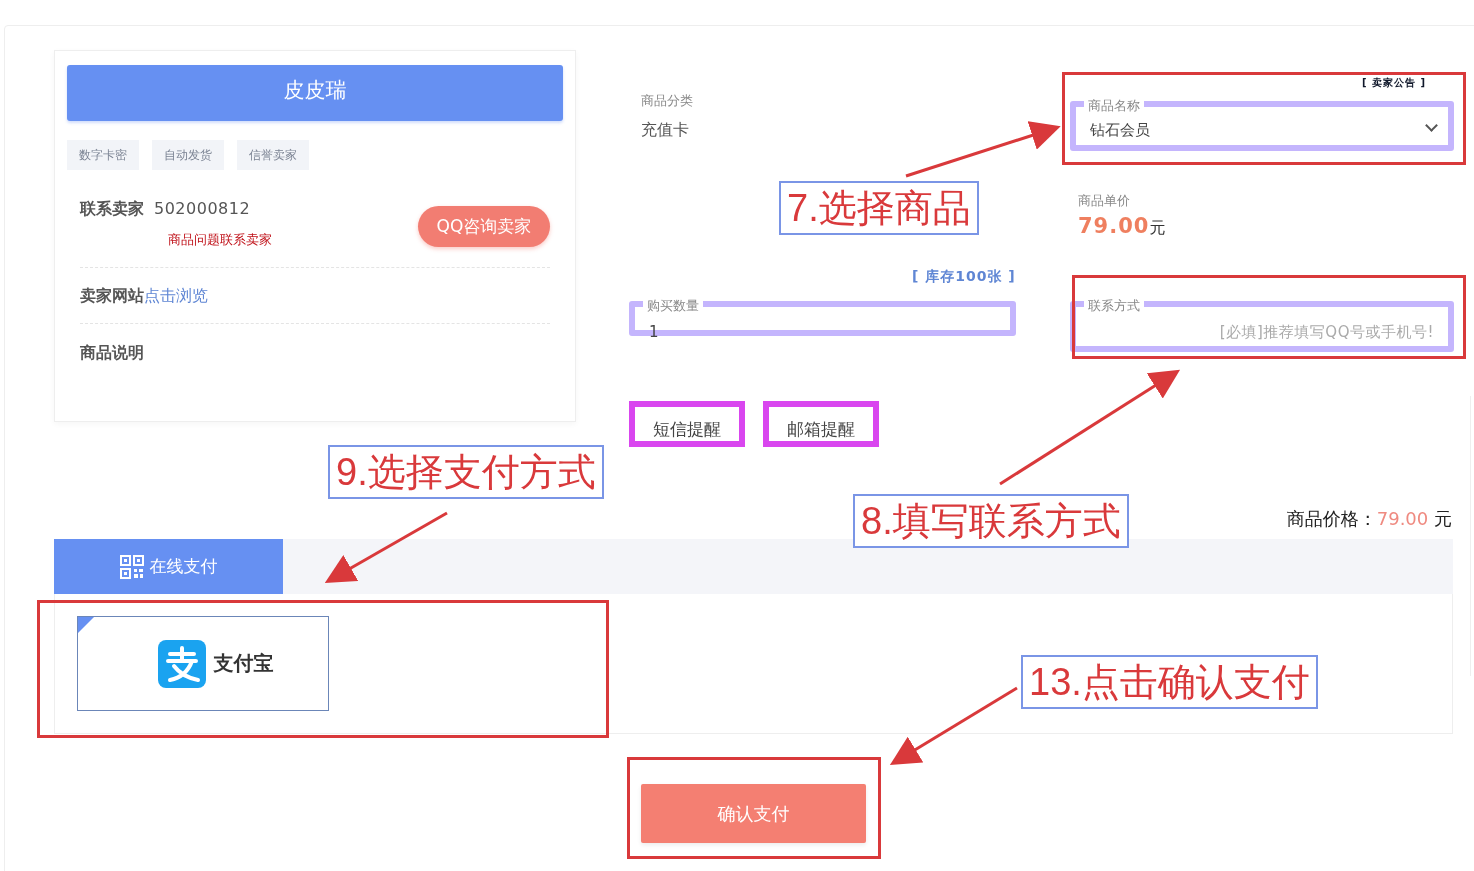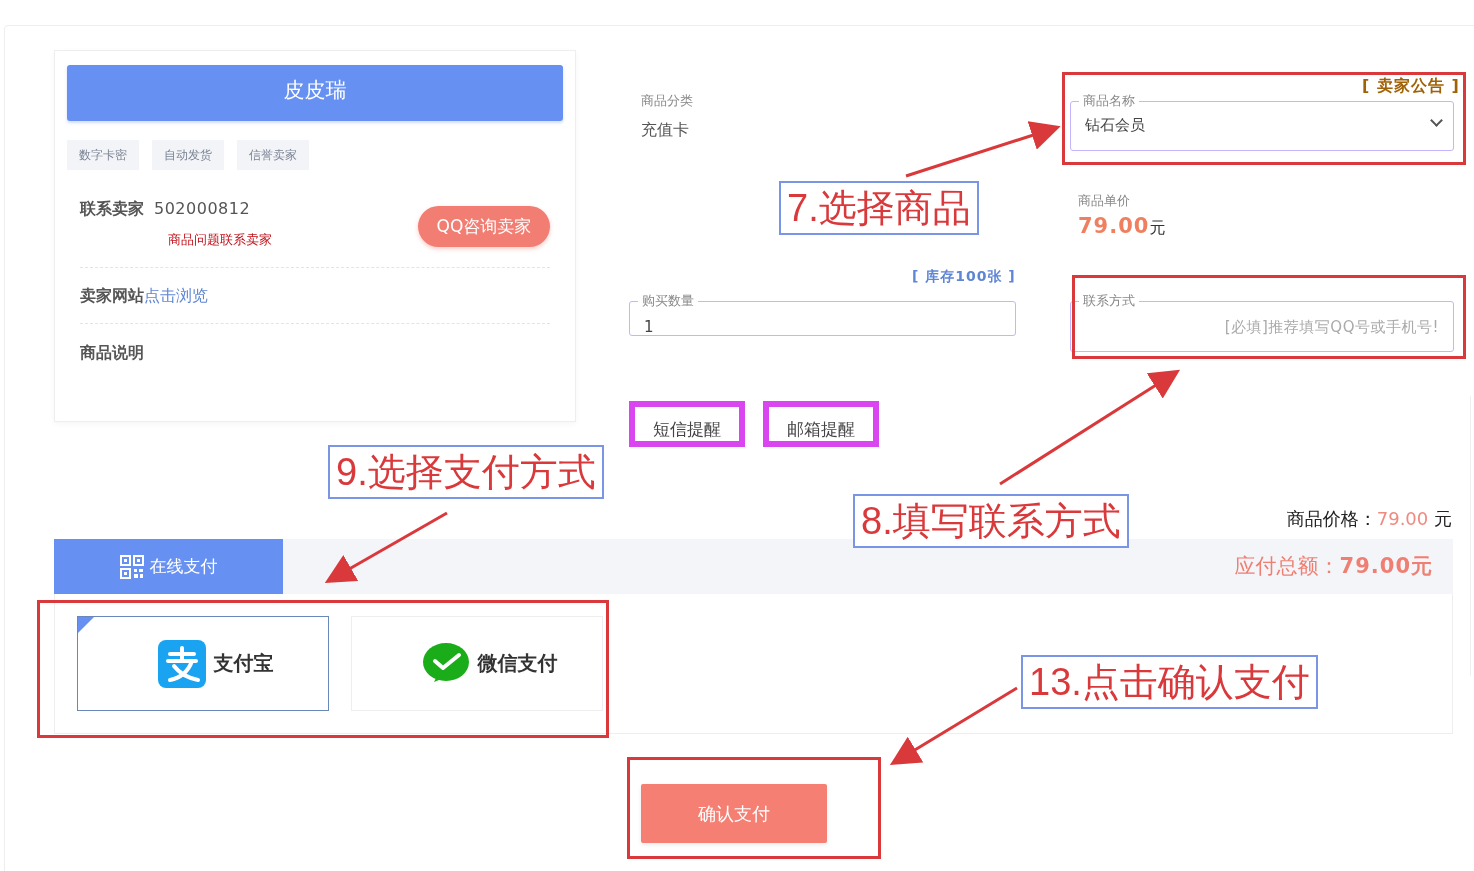--- a/index.html
+++ b/index.html
@@ -22,27 +22,27 @@
   .site-row { position: absolute; left: 25px; top: 235px; font-size: 16px; }
   .site-label { font-weight: bold; color: #555; }
   .site-link { color: #5f86d4; cursor: pointer; }
   .desc-label { position: absolute; left: 25px; top: 292px; font-size: 16px; font-weight: bold; color: #555; }
 
   
   .field-label-small { font-size: 13px; color: #888; }
   .category-block { position: absolute; left: 641px; top: 92px; }
   .category-value { font-size: 16px; color: #555; margin-top: 10px; }
 
-  .fieldset { position: absolute; border: 1px solid #c4b5fd; border-radius: 3px; background: #fff; }
+  .fieldset { position: absolute; border: 6px solid #c4b5fd; border-radius: 3px; background: #fff; }
   .fieldset-legend { position: absolute; top: -9px; left: 8px; background: #fff; padding: 0 4px; font-size: 13px; color: #888; line-height: 16px; }
   .fieldset-value { position: absolute; left: 14px; top: 14px; font-size: 15px; color: #444; }
 
   .product-select { left: 1070px; top: 101px; width: 384px; height: 50px; }
   .chevron { position: absolute; right: 12px; top: 18px; width: 9px; height: 9px; border-right: 2px solid #555; border-bottom: 2px solid #555; transform: rotate(45deg); top: 14px; }
-  .notice-link { position: absolute; left: 1362px; top: 76px; font-size: 16px; font-weight: bold; color: #a16207; cursor: pointer; letter-spacing: 1px; }
+  .notice-link { position: absolute; left: 1362px; top: 76px; font-size: 10px; font-weight: bold; color: #0f172a; cursor: pointer; letter-spacing: 1px; }
 
   .price-block { position: absolute; left: 1078px; top: 192px; }
   .unit-price { font-size: 21px; font-weight: bold; color: #ef7f5f; margin-top: 4px; letter-spacing: 1px; }
   .unit-yuan { font-size: 16px; color: #333; font-weight: normal; letter-spacing: 0; }
 
   .stock-link { position: absolute; left: 912px; top: 268px; font-size: 14px; font-weight: bold; color: #5f86d4; letter-spacing: 1px; }
   .qty-input { left: 629px; top: 301px; width: 387px; height: 35px; }
   .qty-input .fieldset-value { left: 14px; top: 16px; }
 
   .contact-input { left: 1070px; top: 301px; width: 384px; height: 51px; }
@@ -58,21 +58,21 @@
   .pay-tab { position: absolute; left: 0; top: 0; width: 229px; height: 55px; background: #6690f2; color: #fff; font-size: 17px; line-height: 55px; display: flex; align-items: center; justify-content: center; gap: 6px; cursor: pointer; }
   .qr-icon { width: 24px; height: 24px; display: inline-block; }
   .total { position: absolute; right: 20px; top: 0; line-height: 55px; font-size: 21px; color: #ef7f72; }
   .total .tv { font-weight: bold; letter-spacing: 1px; }
   .pay-body { position: absolute; left: 54px; top: 594px; width: 1399px; height: 140px; border: 1px solid #eee; border-top: none; background: #fff; }
   .pay-option { position: absolute; top: 22px; width: 252px; height: 95px; border: 1px solid #eee; background: #fff; display: flex; align-items: center; justify-content: center; gap: 8px; cursor: pointer; overflow: hidden; padding-left: 25px; }
   .pay-option.selected { border-color: #6b86b8; }
   .corner { position: absolute; left: 0; top: 0; width: 0; height: 0; border-top: 16px solid #6690f2; border-right: 16px solid transparent; }
   .pay-name { font-size: 20px; font-weight: bold; color: #333; }
 
-  .confirm-btn { position: absolute; left: 641px; top: 784px; width: 186px; height: 59px; background: #f47f72; color: #fff; font-size: 18px; line-height: 59px; text-align: center; border-radius: 2px; cursor: pointer; box-shadow: 0 2px 4px rgba(0,0,0,0.08); }
+  .confirm-btn { position: absolute; left: 641px; top: 784px; width: 225px; height: 59px; background: #f47f72; color: #fff; font-size: 18px; line-height: 59px; text-align: center; border-radius: 2px; cursor: pointer; box-shadow: 0 2px 4px rgba(0,0,0,0.08); }
 
   .right-edge-line { position: absolute; left: 1470px; top: 396px; width: 1px; height: 280px; background: #eee; }
 
   
   .ann-box { position: absolute; border: 3px solid #d9393b; pointer-events: none; }
   .ann-label { position: absolute; border: 2px solid #7a95e6; background: #fff; color: #d9393b; font-size: 38px; line-height: 50px; padding: 0 6px; white-space: nowrap; font-family: "Liberation Sans", "DejaVu Sans", sans-serif; }
   svg.arrows { position: absolute; left: 0; top: 0; pointer-events: none; }
 </style>
 </head>
 <body>
@@ -145,41 +145,30 @@
       <rect x="17" y="4" width="3" height="3" fill="#fff"></rect>
       <rect x="1" y="14" width="9" height="9" fill="none" stroke="#fff" stroke-width="2"></rect>
       <rect x="4" y="17" width="3" height="3" fill="#fff"></rect>
       <rect x="14" y="14" width="3" height="3" fill="#fff"></rect>
       <rect x="19" y="14" width="4" height="3" fill="#fff"></rect>
       <rect x="14" y="19" width="4" height="4" fill="#fff"></rect>
       <rect x="20" y="19" width="3" height="4" fill="#fff"></rect>
     </svg>
     <span>在线支付</span>
   </div>
-  <div class="total">
-    <span>应付总额：</span><span class="tv">79.00元</span>
-  </div>
 </div>
 
 <div class="pay-body">
   <div class="pay-option selected" style="left:22px;">
     <span class="corner"></span>
     <svg width="48" height="48" viewBox="0 0 48 48">
       <rect x="0" y="0" width="48" height="48" rx="8" fill="#1aa3f0"></rect>
       <path d="M12 14 H36 M24 8 V20 M10 21 H38 M34 21 C30 32 22 38 12 40 M16 26 C22 34 30 38 40 40" stroke="#fff" stroke-width="4" fill="none" stroke-linecap="round"></path>
     </svg>
     <span class="pay-name">支付宝</span>
-  </div>
-  <div class="pay-option" style="left:296px;">
-    <svg width="48" height="44" viewBox="0 0 48 44">
-      <ellipse cx="24" cy="20" rx="23" ry="19" fill="#1aad19"></ellipse>
-      <path d="M12 40 L16 32 L22 36 Z" fill="#1aad19"></path>
-      <path d="M13 19 L21 26 L37 13" stroke="#fff" stroke-width="4" fill="none" stroke-linecap="round" stroke-linejoin="round"></path>
-    </svg>
-    <span class="pay-name">微信支付</span>
   </div>
 </div>
 
 <div class="confirm-btn">确认支付</div>
 
 <div class="ann-box" style="left:1062px; top:72px; width:404px; height:93px;"></div>
 <div class="ann-box" style="left:1072px; top:275px; width:394px; height:84px;"></div>
 <div class="ann-box" style="left:37px; top:600px; width:572px; height:138px;"></div>
 <div class="ann-box" style="left:627px; top:757px; width:254px; height:102px;"></div>
 

